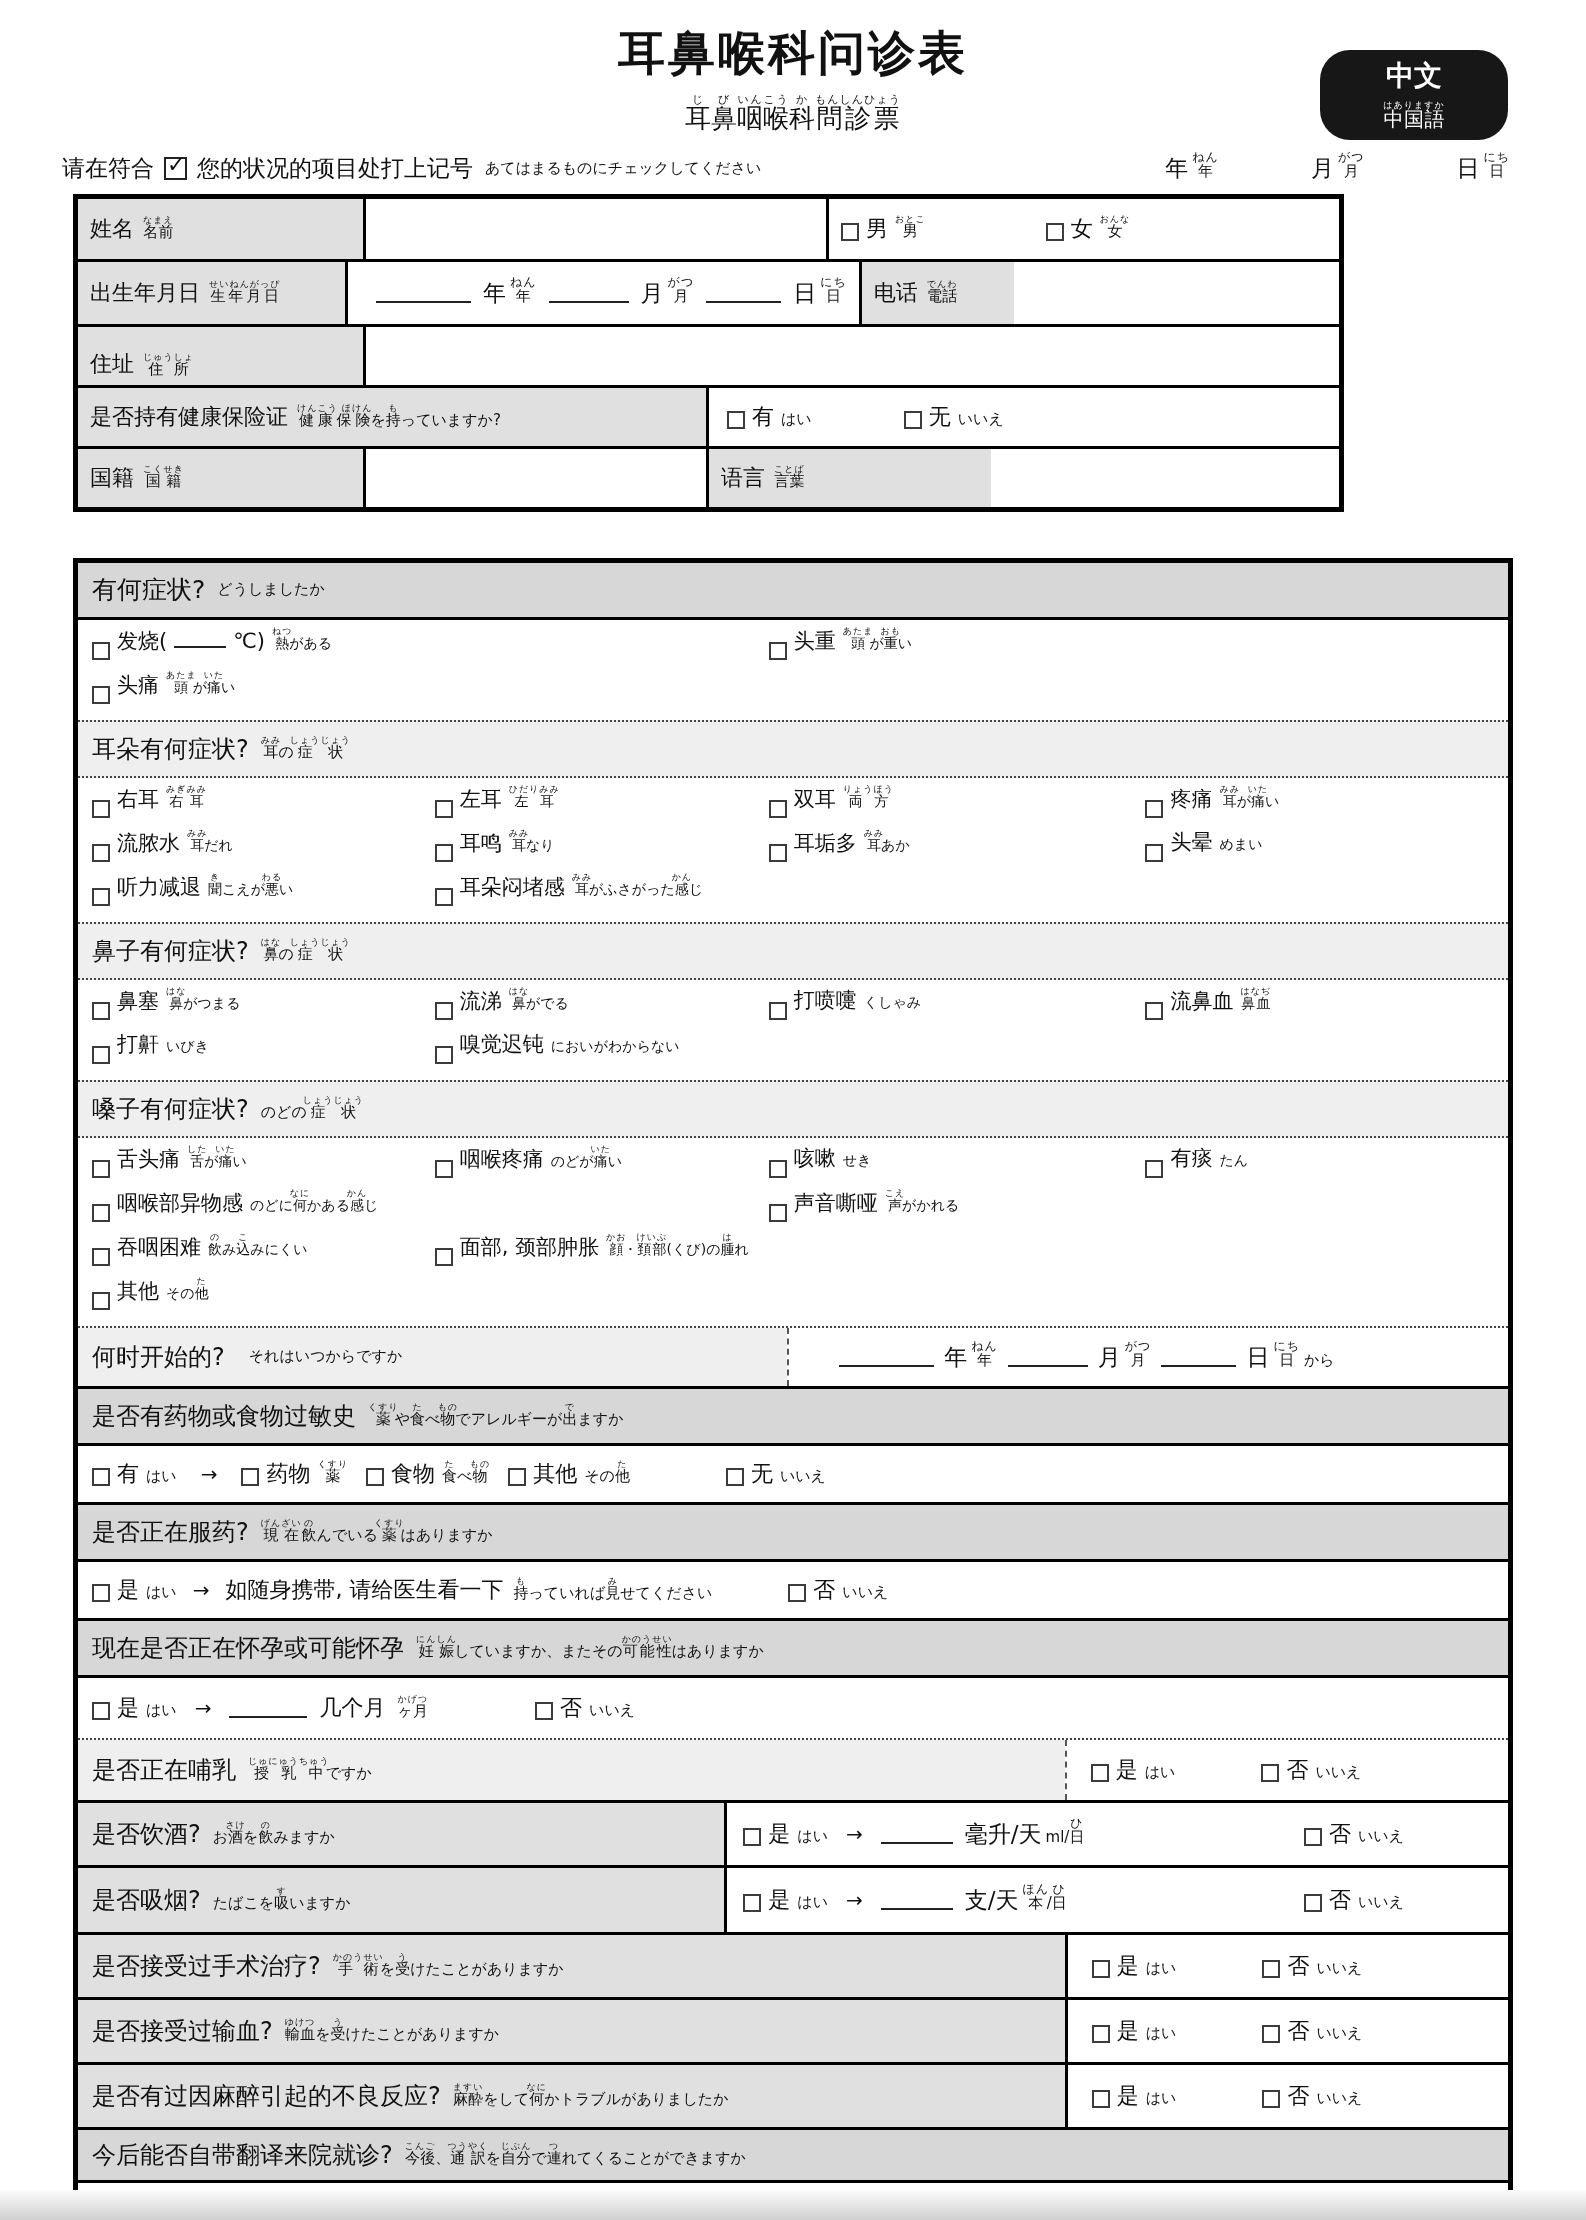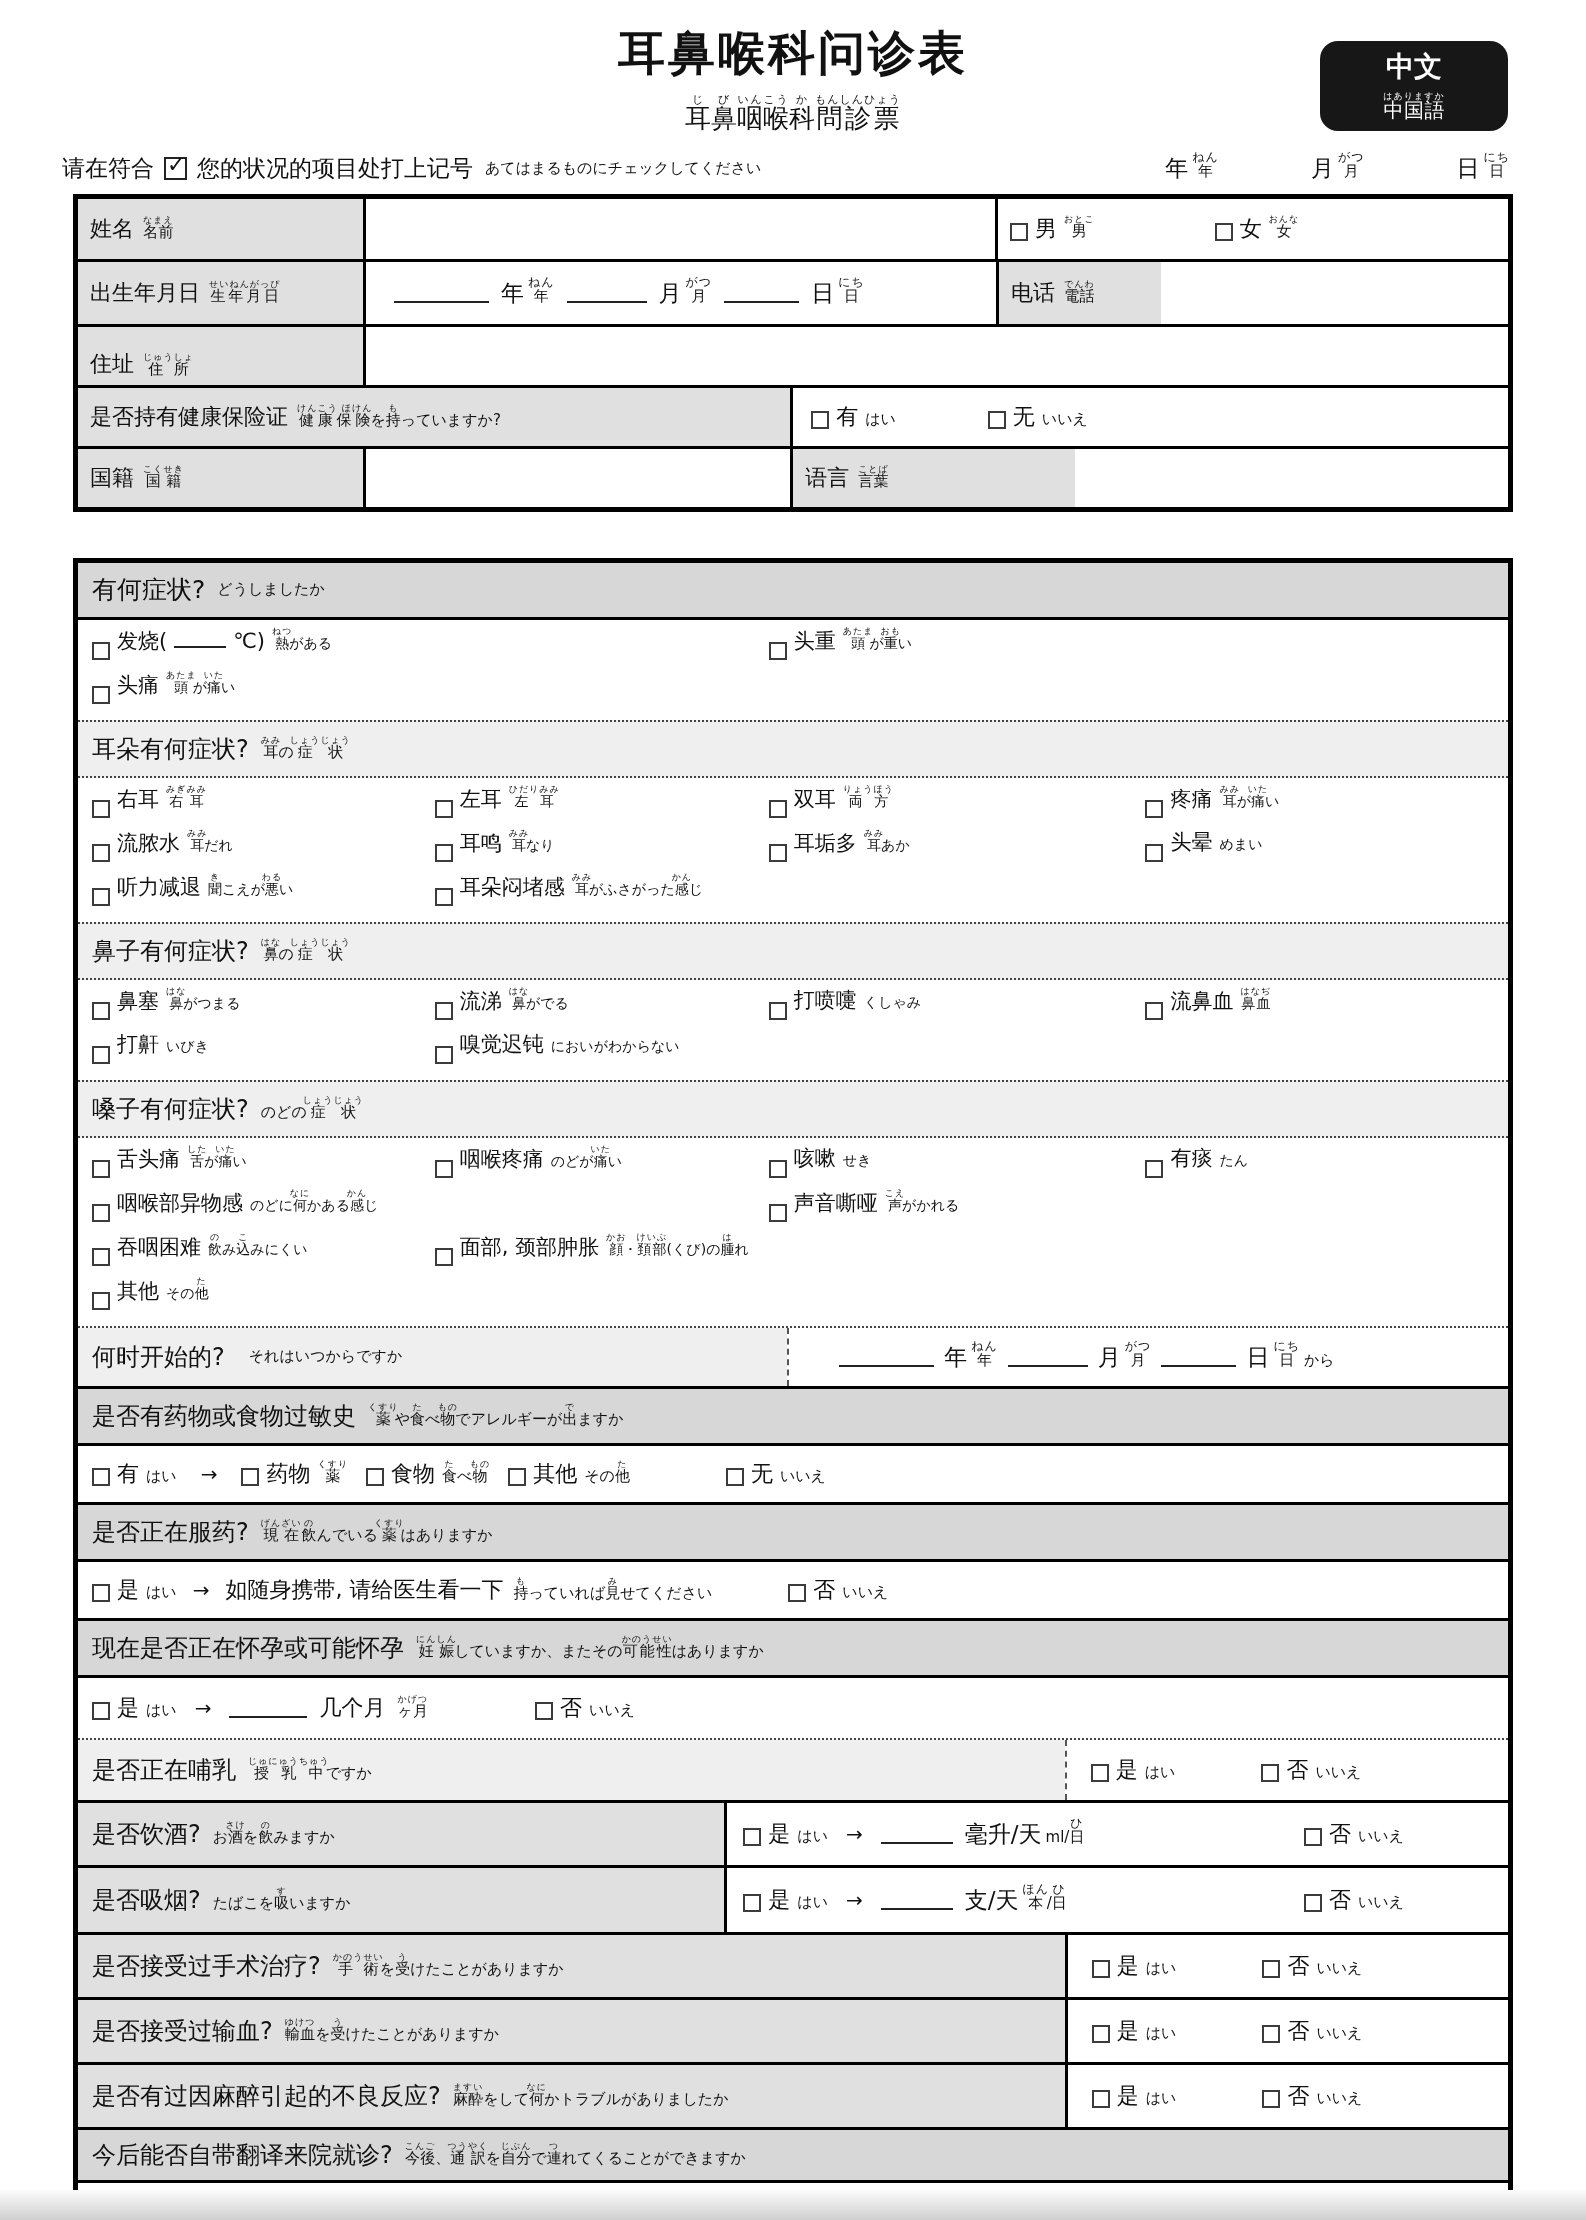--- a/index.html
+++ b/index.html
@@ -8,22 +8,22 @@
     background:#ffffff;color:#111;
     font-family:"DejaVu Sans","Liberation Sans",sans-serif;
   }
   .bottom-band{position:absolute;left:0;bottom:0;width:100%;height:30px;
     background:linear-gradient(#fbfbfb,#cfcfcf);}
   
   .header{position:relative;padding-top:26px;text-align:center;}
   .title{font-size:47px;font-weight:bold;letter-spacing:3px;line-height:1.15;}
   .subtitle{font-size:26px;margin-top:14px;line-height:1.1;}
   .subtitle rt{font-size:11px;}
-  .badge{position:absolute;top:41px;right:78px;width:188px;height:64px;
-    background:#171717;color:#fff;border-radius:18px;text-align:center;
+  .badge{position:absolute;top:50px;right:78px;width:188px;height:64px;
+    background:#171717;color:#fff;border-radius:30px;text-align:center;
     padding-top:12px;padding-bottom:14px;}
   .badge-cn{font-size:28px;font-weight:bold;line-height:1.0;}
   .badge-jp{font-size:20px;margin-top:10px;line-height:1;}
   .badge-jp rt{font-size:9px;color:#fff;}
   
   .instr{display:flex;justify-content:space-between;align-items:flex-end;
     margin:18px 76px 10px 62px;}
   .instr-left{font-size:23px;display:flex;align-items:center;gap:6px;}
   .instr-jp{font-size:15px;margin-left:6px;}
   .checkbox-checked{display:inline-block;width:19px;height:19px;border:2px solid #222;
@@ -38,21 +38,21 @@
     background:#fff;flex:none;}
   .item{display:flex;align-items:baseline;gap:7px;}
   .item .cb{align-self:center;margin-top:6px;}
   .unit{display:inline-flex;align-items:baseline;gap:4px;white-space:nowrap;}
   .unit .big{font-size:23px;}
   .unit .small{font-size:15px;}
   .unit .small rt{font-size:12px;}
   .blank{display:inline-block;border-bottom:2px solid #222;height:18px;flex:none;}
   .arrow{font-size:20px;margin:0 6px;align-self:center;}
   
-  .t1{margin:0 16px 0 73px;width:1440px;border:5px solid #000;box-sizing:border-box;}
+  .t1{margin:0 16px 0 73px;width:1271px;border:5px solid #000;box-sizing:border-box;}
   .t1row{display:flex;align-items:stretch;border-top:3px solid #000;}
   .t1row:first-child{border-top:none;}
   .cell{display:flex;align-items:center;padding:6px 12px;box-sizing:border-box;gap:9px;}
   .gray{background:#e0e0e0;}
   .lightgray{background:#efefef;}
   .b-l{border-left:3px solid #000;}
   
   .t2{margin:46px 0 0 73px;width:1440px;border:5px solid #000;box-sizing:border-box;}
   .sechdr{background:#d7d7d7;display:flex;align-items:center;gap:12px;
     padding:10px 14px;min-height:34px;}

